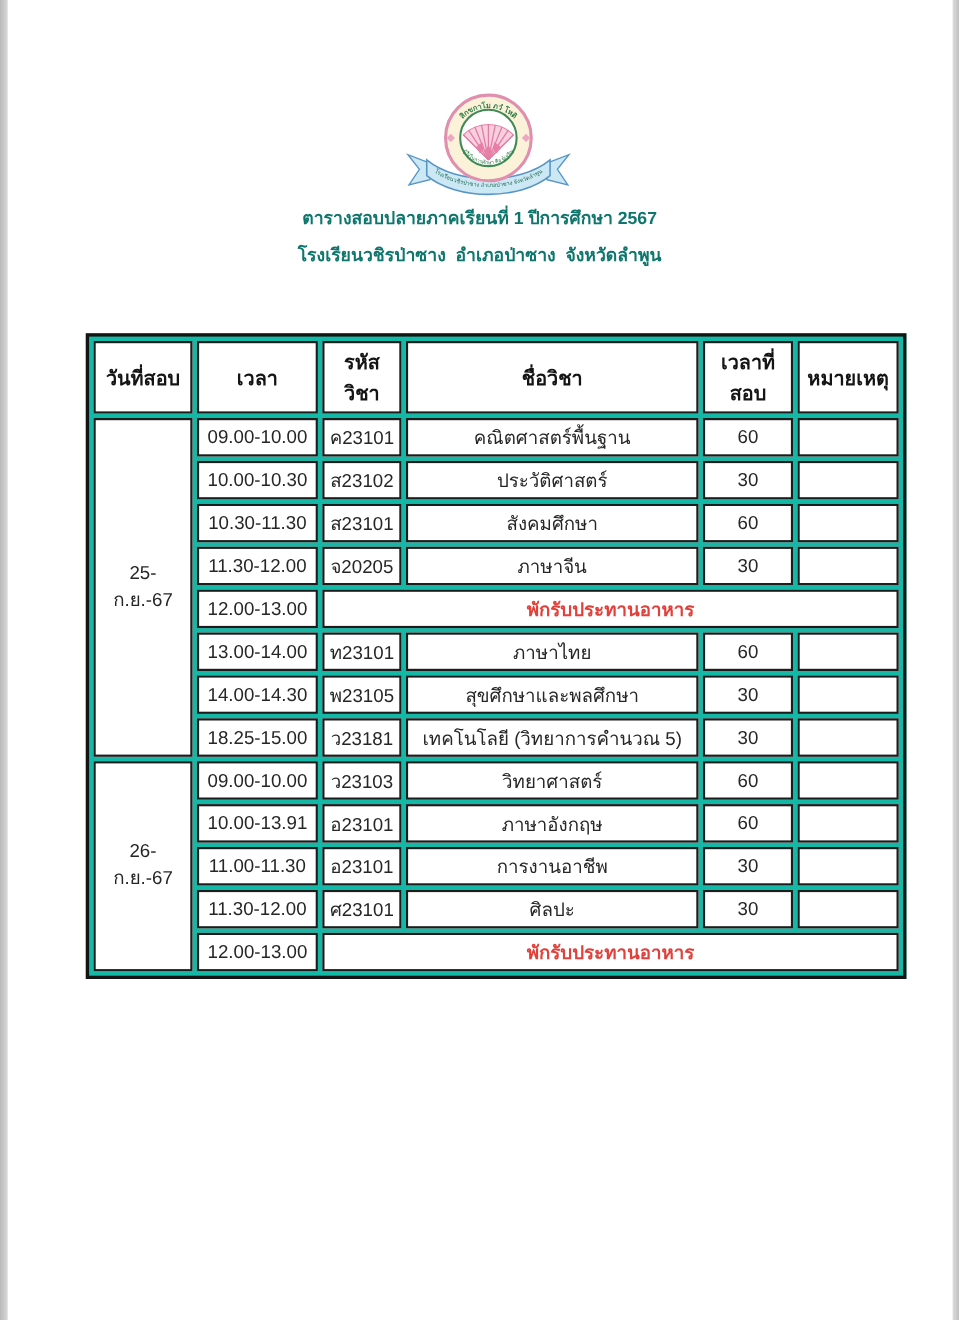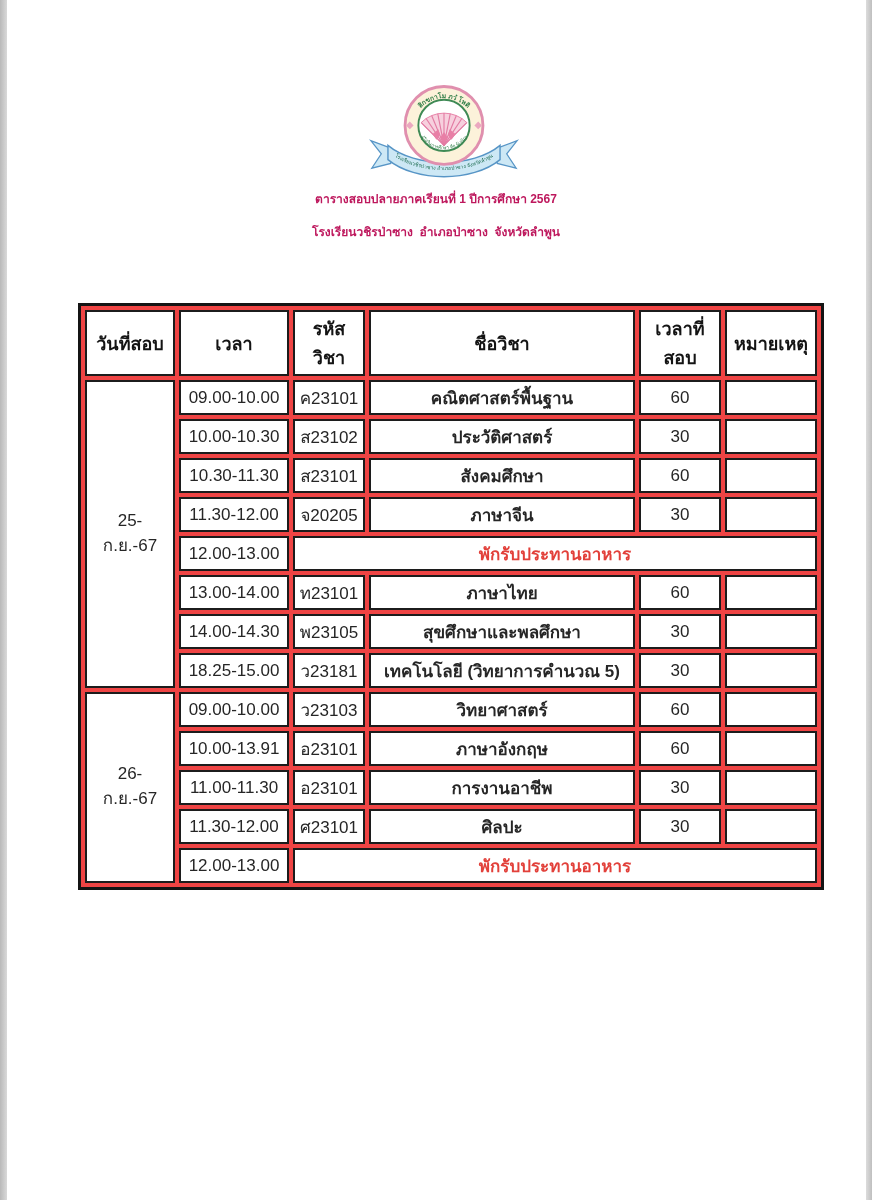--- a/index.html
+++ b/index.html
@@ -19,50 +19,50 @@
     position:absolute;top:76px;left:0;right:0;
     display:flex;justify-content:center;
   }
   .logo-wrap svg{transform:translateX(8px);}
 
   .titles{
     position:absolute;top:183px;left:0;right:0;
     text-align:center;
   }
   .title-line{
-    font-size:12px;font-weight:bold;color:#be185d;
+    font-size:16px;font-weight:bold;color:#0f766e;
     line-height:33px;white-space:pre;
   }
 
   .table-wrap{position:absolute;top:303px;left:78px;}
   table.schedule{
     border-collapse:separate;
     border-spacing:4px;
     table-layout:fixed;
     border:3px solid #141414;
-    background:#ef4444;
+    background:#14b8a6;
   }
   table.schedule th, table.schedule td{
     border:2px solid #1c1c1c;
     background:#ffffff;
     font-size:17px;
     color:#262626;
     text-align:center;
     vertical-align:middle;
     padding:2px 4px;
     height:25px;
     overflow:hidden;
   }
   table.schedule th{
     font-weight:bold;
     font-size:18px;
     color:#141414;
     height:29px;
   }
-  td.col-subject{text-align:left;padding-left:9px;font-weight:bold;}
+  td.col-subject{text-align:left;padding-left:9px;}
   td.date-cell{font-size:18px;color:#202020;}
   td.break-cell{
     font-weight:bold;
     font-size:18px;
   }
 </style>
 </head>
 <body>
 
 <div class="page">

